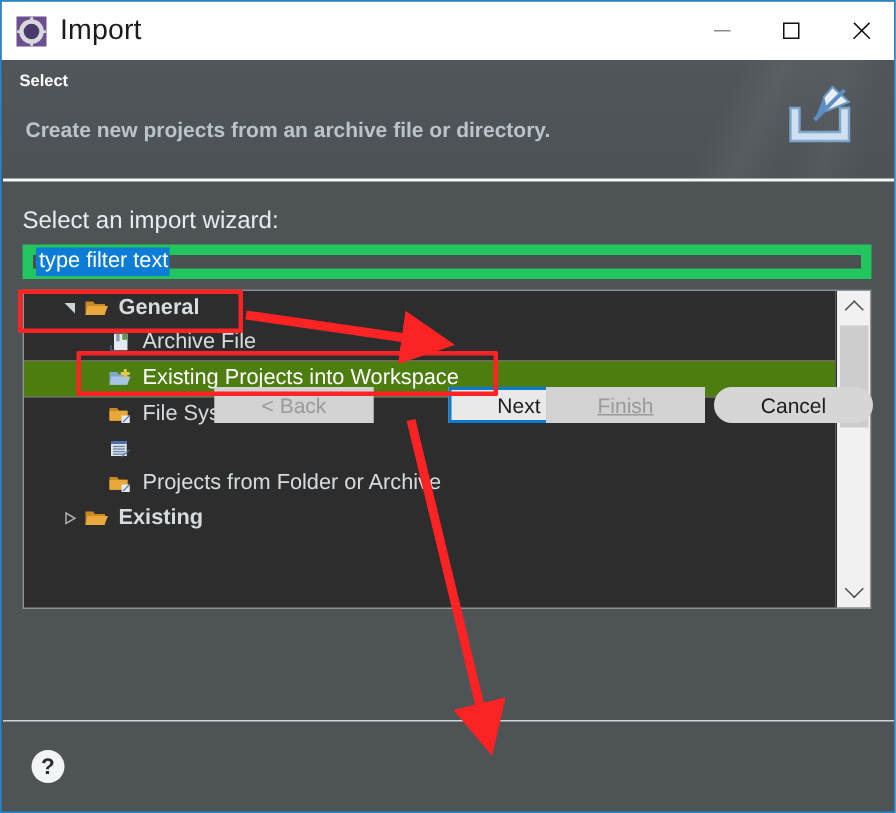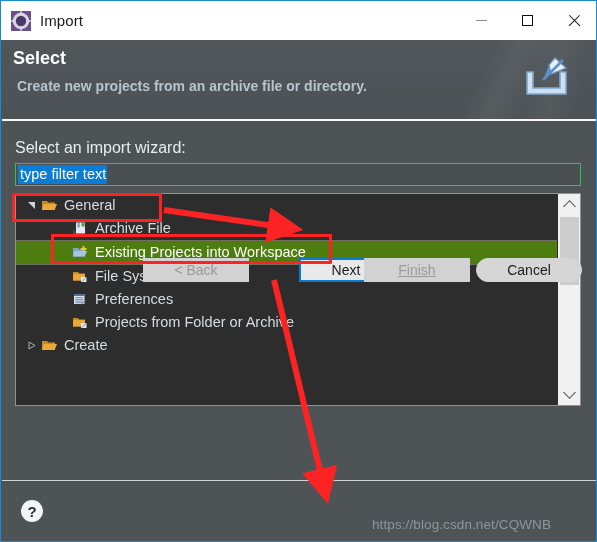--- a/index.html
+++ b/index.html
@@ -23,21 +23,21 @@
     width: 595px; height: 39px;
     background: #ffffff;
     display: flex; align-items: center;
   }
   .title-icon {
     width: 22px; height: 22px;
     margin-left: 9px; margin-right: 8px;
     position: relative; flex: none;
   }
   .title-text {
-    font-size: 15px; color: #1b1b1b;
+    font-size: 19px; color: #1b1b1b;
     letter-spacing: .1px;
   }
   .win-controls {
     margin-left: auto; display: flex; height: 39px;
   }
   .win-btn {
     width: 46px; height: 39px;
     display: flex; align-items: center; justify-content: center;
   }
   .glyph-min {
@@ -66,21 +66,21 @@
   }
   .header-deco {
     position: absolute; right: 0; top: 0;
     width: 160px; height: 79px;
     background:
       linear-gradient(115deg, rgba(255,255,255,0.00) 30%, rgba(255,255,255,0.055) 45%, rgba(255,255,255,0.00) 62%),
       linear-gradient(100deg, rgba(255,255,255,0.00) 55%, rgba(255,255,255,0.045) 72%, rgba(255,255,255,0.00) 88%);
   }
   .header-title {
     position: absolute; left: 11px; top: 8px;
-    font-size: 18px; font-weight: bold; color: #ffffff;
+    font-size: 11px; font-weight: bold; color: #ffffff;
   }
   .header-desc {
     position: absolute; left: 15px; top: 38px;
     font-size: 14px; color: #b9c4cb; font-weight: bold;
   }
   .header-icon {
     position: absolute; right: 22px; top: 14px;
     width: 55px; height: 52px;
   }
   .header-rule {
@@ -91,21 +91,21 @@
   
   .body { position: absolute; left: 0; top: 121px; width: 597px; }
   .field-label {
     position: absolute; left: 14px; top: 17px;
     font-size: 16px; color: #e7ecef;
   }
   .filter-input {
     position: absolute; left: 14px; top: 41px;
     width: 566px; height: 23px;
     background: #4a4f52;
-    border: 1px solid #22c55e;
+    border: 7px solid #22c55e;
     display: flex; align-items: center;
   }
   .filter-text {
     display: inline-block;
     background: #0c7cd5; color: #ffffff;
     font-size: 14.5px; line-height: 19px;
     padding: 0 1px 0 2px; margin-left: 2px;
   }
 
   
@@ -134,21 +134,21 @@
     border-bottom: 1px solid #6e6e5c;
     height: 25px;
     color: #ffffff;
   }
   .twisty {
     width: 20px; flex: none;
     display: flex; align-items: center; justify-content: center;
   }
   .node-icon { width: 17px; height: 15px; flex: none; margin-right: 6px; }
   .tree-label { padding-bottom: 1px; }
-  .indent-1 { padding-left: 5px; }
+  .indent-1 { padding-left: 20px; font-weight: bold; }
   .indent-2 { padding-left: 36px; }
 
   
   .vscroll {
     width: 23px; height: 211px;
     background: #f1f1f1;
     border-left: 1px solid #2d2d2d;
     position: relative;
     flex: none;
   }
@@ -320,21 +320,20 @@
             <div class="twisty"></div>
             <svg width="17" height="15" viewBox="0 0 17 15" class="node-icon">
               <rect x="2" y="2" width="10.5" height="10" fill="#dfe6ee"></rect>
               <rect x="2" y="2" width="10.5" height="2" fill="#4a6fa5"></rect>
               <rect x="3.3" y="5.2" width="8" height="0.9" fill="#6d86a8"></rect>
               <rect x="3.3" y="6.9" width="8" height="0.9" fill="#6d86a8"></rect>
               <rect x="3.3" y="8.6" width="8" height="0.9" fill="#6d86a8"></rect>
               <rect x="3.3" y="10.3" width="8" height="0.9" fill="#6d86a8"></rect>
               <path d="M9,12.6 L14.3,8" fill="none" stroke="#4a6fa5" stroke-width="0.8"></path>
             </svg>
-            <span class="tree-label">Preferences</span>
           </div>
           <div class="tree-row indent-2">
             <div class="twisty"></div>
             <svg width="17" height="15" viewBox="0 0 17 15" class="node-icon">
               <path d="M1,3 L6,3 L7.4,4.6 L13,4.6 L13,11.5 L1,11.5 Z" fill="#c98a24"></path>
               <path d="M1,5 L13,5 L13,11.5 L1,11.5 Z" fill="#e8a93a"></path>
               <path d="M9,8 L14.5,8 L14.5,13 L9,13 Z" fill="#e4ebf2"></path>
               <path d="M10,12.4 L14.3,8.1" fill="none" stroke="#4a6fa5" stroke-width="0.8"></path>
             </svg>
             <span class="tree-label">Projects from Folder or Archive</span>
@@ -342,21 +341,21 @@
           <div class="tree-row indent-1">
             <div class="twisty">
               <svg width="9" height="9" viewBox="0 0 9 9">
                 <path d="M2,1 L8,4.5 L2,8 Z" fill="none" stroke="#a9adb0" stroke-width="1"></path>
               </svg>
             </div>
             <svg width="17" height="15" viewBox="0 0 17 15" class="node-icon">
               <path d="M1,3 L6,3 L7.4,4.6 L14,4.6 L14,12 L1,12 Z" fill="#c98a24"></path>
               <path d="M2.4,6 L16,6 L13.6,12 L1,12 Z" fill="#e8a93a"></path>
             </svg>
-            <span class="tree-label">Create</span>
+            <span class="tree-label">Existing</span>
           </div>
         </div>
       <div class="vscroll">
         <div class="sb-btn sb-up">
             <div class="sb-chev"></div>
           </div>
         <div class="sb-thumb"></div>
         <div class="sb-btn sb-down">
             <div class="sb-chev"></div>
           </div>
@@ -381,14 +380,13 @@
   <svg class="anno" style="left:0; top:0;" width="597" height="542">
     <defs>
       <marker id="ah" markerWidth="6" markerHeight="6" refX="2.4" refY="3" orient="auto">
         <path d="M0,0 L6,3 L0,6 z" fill="#fb2323"></path>
       </marker>
     </defs>
     <line x1="163" y1="209" x2="281" y2="226" stroke="#fb2323" stroke-width="6" marker-end="url(#ah)"></line>
     <line x1="273" y1="279" x2="322" y2="482" stroke="#fb2323" stroke-width="6" marker-end="url(#ah)"></line>
   </svg>
 
-  <div class="watermark">https://blog.csdn.net/CQWNB</div>
 </div>
 
 </body></html>

